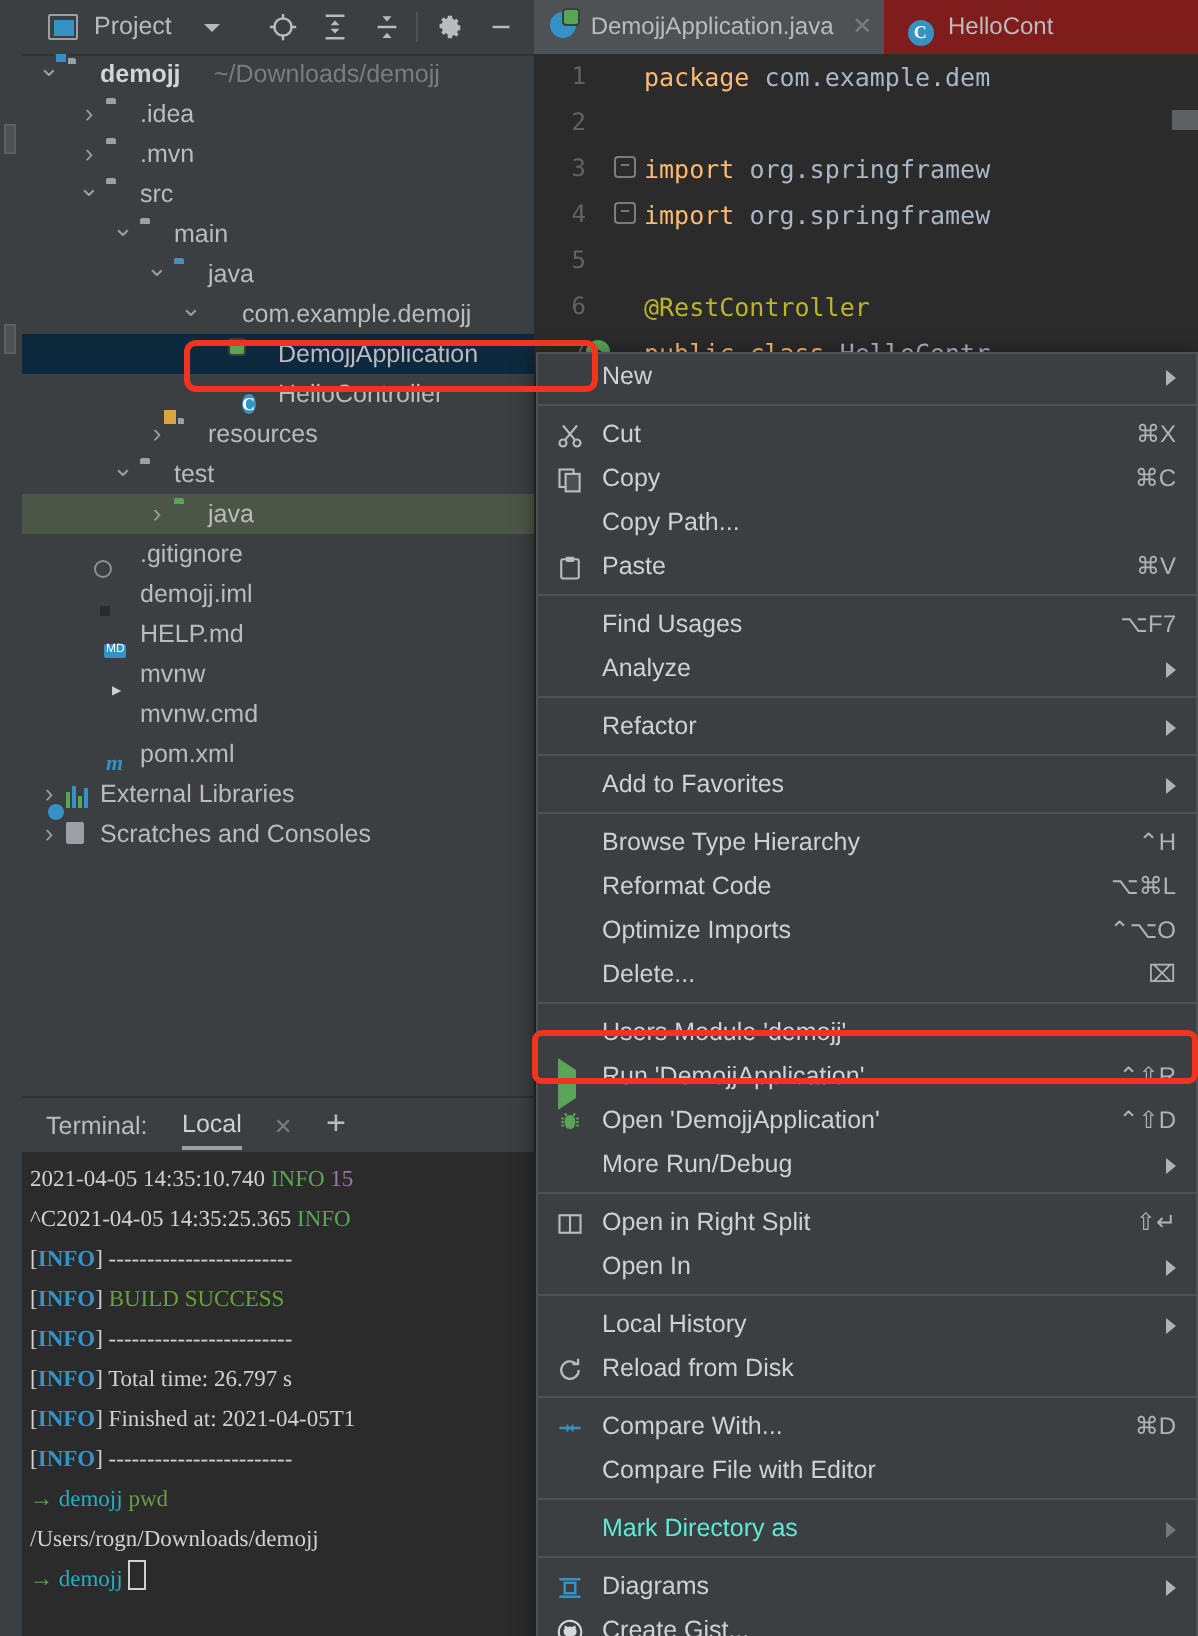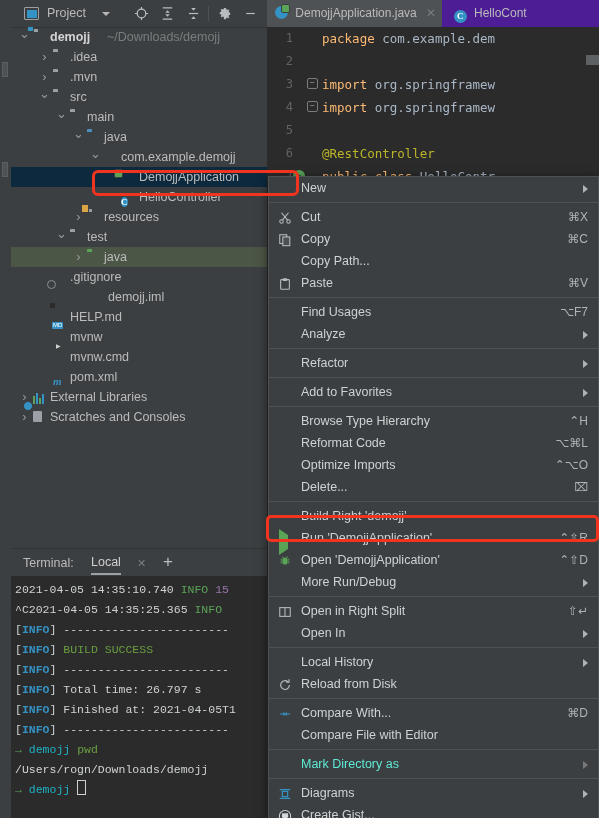--- a/index.html
+++ b/index.html
@@ -66,33 +66,33 @@
   .scratchicon::before{content:"";position:absolute;left:0;top:0;width:9px;height:11px;background:#9aa0a6;border-radius:1px;}
   .scratchicon::after{content:"";position:absolute;right:0;bottom:0;width:8px;height:8px;border-radius:50%;background:#3592c4;border:1px solid #3c3f41;}
 
   
   .termpanel{position:absolute;left:11px;top:548px;width:256px;height:270px;background:#2b2b2b;}
   .termtabs{height:28px;background:#3c3f41;position:relative;border-top:1px solid #323232;}
   .termtabs .tl{position:absolute;left:12px;top:7px;font-size:12.5px;color:#bbbbbb;}
   .termtabs .tab{position:absolute;left:80px;top:6px;font-size:12.5px;color:#d0d0d0;padding-bottom:4px;border-bottom:2px solid #9aa0a6;}
   .termtabs .tx{position:absolute;left:126px;top:8px;font-size:11px;color:#7a7d7e;}
   .termtabs .plus{position:absolute;left:152px;top:4px;font-size:17px;color:#bbbbbb;line-height:18px;}
-  .termbody{position:absolute;left:0;top:28px;right:0;bottom:0;background:#2b2b2b;font-family:Liberation Mono, monospace;font-size:11.5px;padding:4px 0 0 4px;box-sizing:border-box;overflow:hidden;}
+  .termbody{position:absolute;left:0;top:28px;right:0;bottom:0;background:#2b2b2b;font-family:Liberation Serif, serif;font-size:11.5px;padding:4px 0 0 4px;box-sizing:border-box;overflow:hidden;}
   .tline{height:20px;line-height:20px;white-space:nowrap;color:#cfd2d4;}
   .c-info{color:#3592c4;font-weight:bold;}
   .c-green{color:#5aa457;}
   .c-greenb{color:#6a9f3f;}
   .c-purple{color:#9876aa;}
   .c-cyan{color:#1fb2c4;}
   .c-arrow{color:#5aa457;}
   .cursor{display:inline-block;width:7px;height:13px;border:1px solid #d0d0d0;vertical-align:-2px;}
 
   
   .editor{position:absolute;left:267px;top:0;right:0;height:818px;background:#2b2b2b;}
-  .tabbar{height:27px;background:#4c1d95;position:relative;border-bottom:1px solid #323232;white-space:nowrap;}
+  .tabbar{height:27px;background:#7f1d1d;position:relative;border-bottom:1px solid #323232;white-space:nowrap;}
   .etab{display:inline-block;height:27px;line-height:27px;padding:0 6px 0 8px;font-size:12px;color:#bbbbbb;position:relative;vertical-align:top;}
   .etab.active{background:#4e5254;}
   .etab .ei{display:inline-block;width:13px;height:13px;vertical-align:-2px;margin-right:4px;}
   .etab .cx{color:#7a7d7e;margin-left:6px;font-size:12px;}
   .code{position:absolute;left:0;top:27px;right:0;bottom:0;background:#2b2b2b;font-family:"DejaVu Sans Mono","Liberation Mono",monospace;font-size:12.5px;}
   .cline{height:23px;line-height:23px;white-space:nowrap;position:relative;}
   .gut{position:absolute;left:0;width:26px;text-align:right;color:#606366;font-size:12px;}
   .fold{position:absolute;left:40px;top:5px;width:9px;height:9px;border:1px solid #7a7d7e;border-radius:2px;color:#9a9a9a;font-size:8px;line-height:7px;text-align:center;}
   .ctext{position:absolute;left:55px;}
   .kw{color:#fdba74;}
@@ -245,21 +245,21 @@
       </div>
 
 
       <div class="row">
         <span class="ricon" style="left:42px;"><span class="fileicon git"></span></span>
         <span class="rlabel" style="left:59px;">.gitignore</span>
       </div>
 
       <div class="row">
         <span class="ricon" style="left:42px;"><span class="fileicon iml"></span></span>
-        <span class="rlabel" style="left:59px;margin-left:38px;">demojj.iml</span>
+        <span class="rlabel" style="left:59px;">demojj.iml</span>
       </div>
 
       <div class="row">
         <span class="ricon" style="left:42px;"><span class="fileicon md"></span></span>
         <span class="rlabel" style="left:59px;">HELP.md</span>
       </div>
 
       <div class="row">
         <span class="ricon" style="left:42px;"><span class="fileicon sh"></span></span>
         <span class="rlabel" style="left:59px;">mvnw</span>
@@ -446,21 +446,21 @@
       <span>Optimize Imports</span>
       <span class="acc">⌃⌥O</span>
     </div>
     <div class="mi">
       <span>Delete...</span>
       <span class="acc">⌧</span>
     </div>
     <div class="msep"></div>
 
     <div class="mi">
-      <span>Build Right 'demojj'</span>
+      <span>Users Module 'demojj'</span>
     </div>
     <div class="mi">
       <span class="mico"><span class="g-play"></span></span>
       <span>Run 'DemojjApplication'</span>
       <span class="acc">⌃⇧R</span>
     </div>
     <div class="mi">
       <span class="mico">
         <svg width="14" height="14" viewBox="0 0 16 16">
             <rect x="5" y="4" width="6" height="8" rx="3" fill="#5aa457"></rect>

